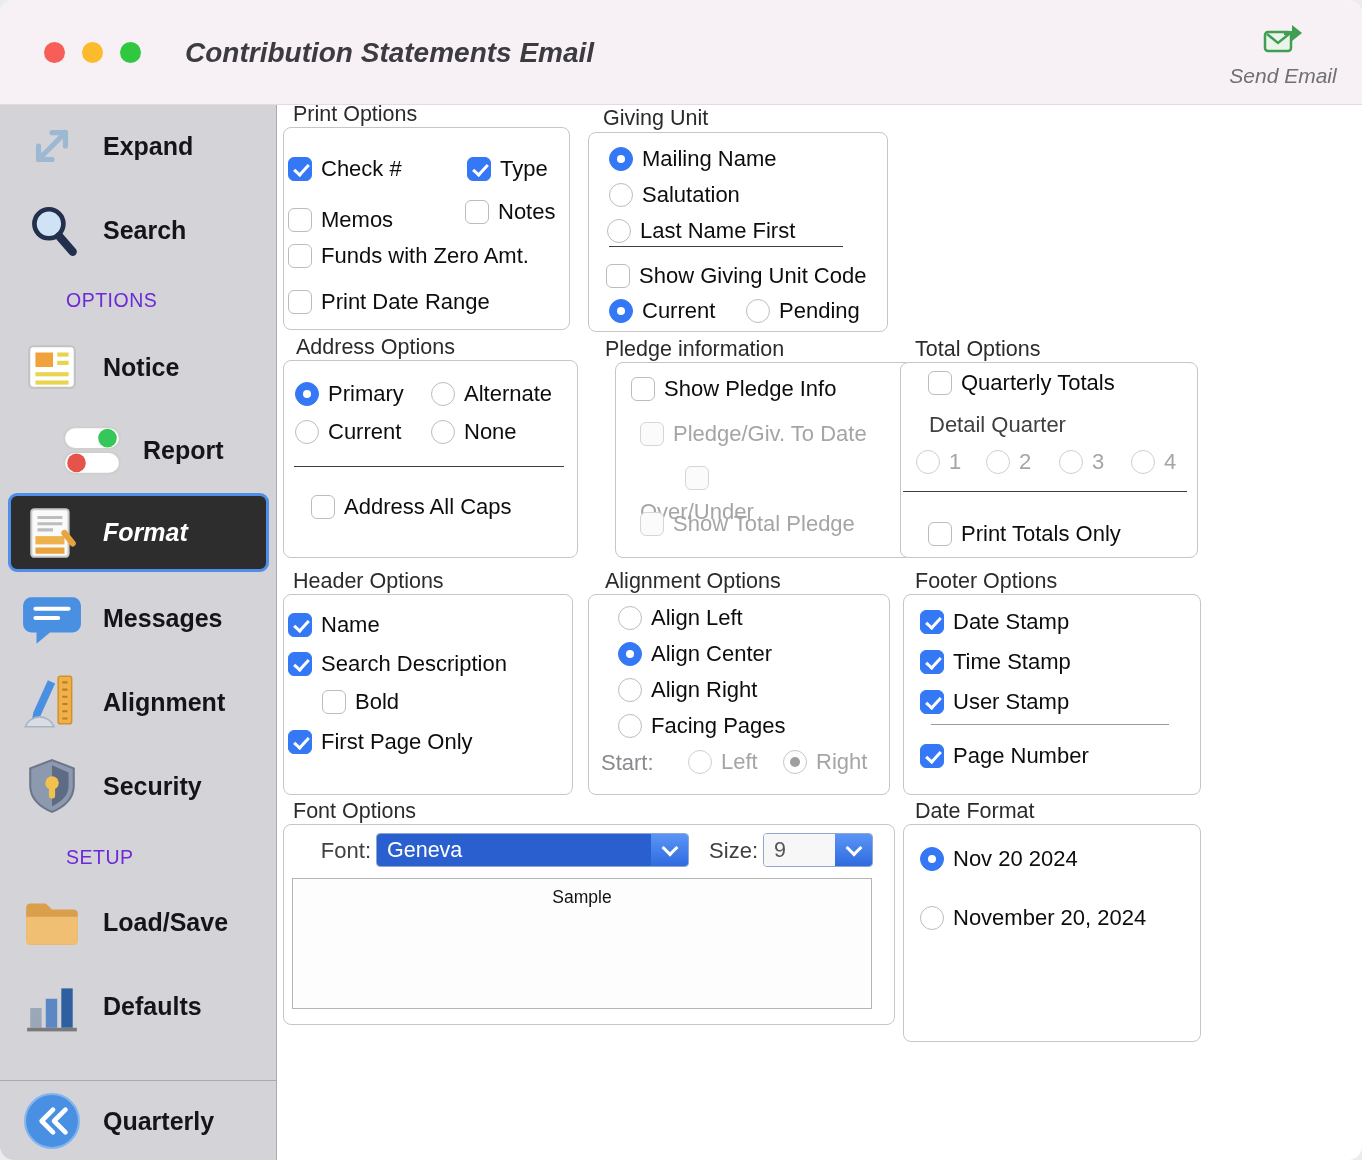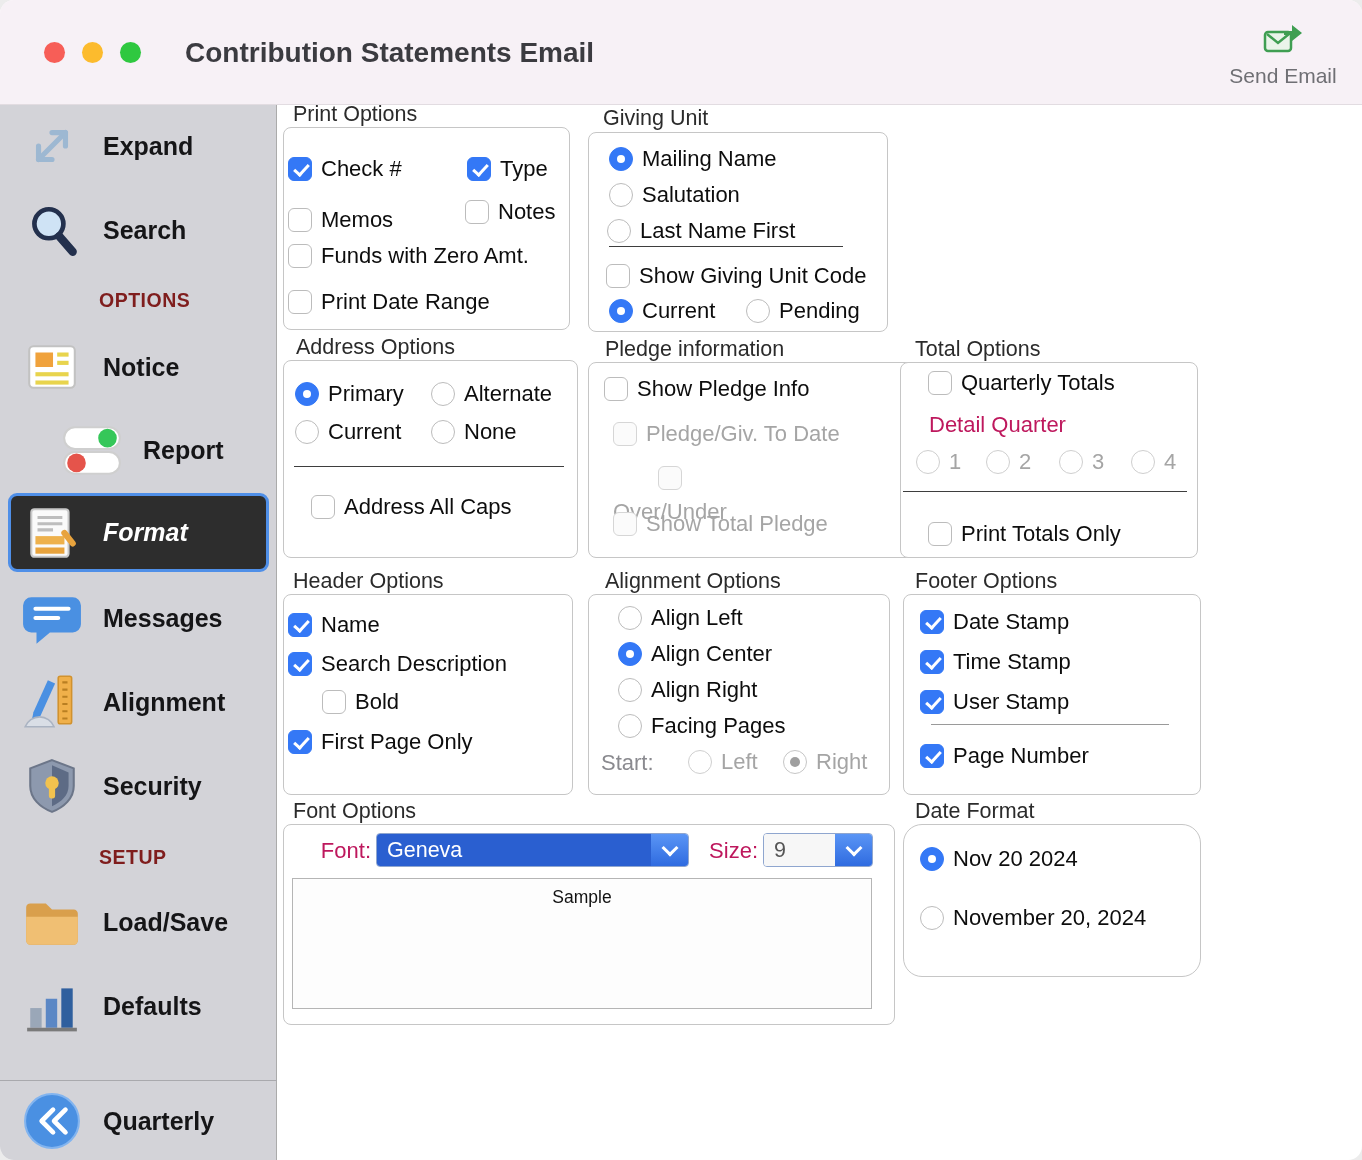--- a/index.html
+++ b/index.html
@@ -3,21 +3,21 @@
 <meta charset="utf-8">
 <style>
   * { margin:0; padding:0; box-sizing:border-box; }
   html,body { width:1362px; height:1160px; }
   body { font-family:"Liberation Sans", sans-serif; background:#ececec; }
   .window { position:relative; width:1362px; height:1160px; background:#ffffff;
             border-radius:14px; overflow:hidden; }
 
   
   .titlebar { position:absolute; left:0; top:0; width:100%; height:105px;
-              background:#f7f1f6; border-bottom:1px solid #e2dce1; }
+              background:#f7f1f6; border-bottom:1px solid #e2dce1;font-style:italic; }
   .traffic { position:absolute; left:44px; top:42px; display:flex; gap:17px; }
   .light { width:21px; height:21px; border-radius:50%; }
   .light.red    { background:#f75e57; }
   .light.yellow { background:#fcbb2d; }
   .light.green  { background:#2fc840; }
   .window-title { position:absolute; left:185px; top:37px; font-size:28px;
                   font-weight:700; color:#3b3b40; }
   .send-email { position:absolute; right:14px; top:22px; width:130px;
                 display:flex; flex-direction:column; align-items:center; gap:4px;
                 cursor:default; }
@@ -29,22 +29,22 @@
   .srow { position:absolute; left:0; width:277px; height:80px;
           display:flex; align-items:center; }
   .srow .side-icon { margin-left:20px; width:64px; height:64px; flex:none;
                      display:flex; align-items:center; justify-content:center; }
   .srow .side-label { margin-left:19px; font-size:25px; font-weight:700;
                       color:#151517; white-space:nowrap; }
   .srow.selected { left:8px; width:261px; height:79px; background:#2d2d2d;
                    border:3px solid #4f8fe8; border-radius:9px;font-style:italic; }
   .srow.selected .side-icon { margin-left:9px; }
   .srow.selected .side-label { color:#ffffff; }
-  .ssection { position:absolute; left:99px; font-size:19.5px; font-weight:700;
-              color:#7f1d1d; letter-spacing:0.5px; }
+  .ssection { position:absolute; left:66px; font-size:19.5px; font-weight:400;
+              color:#6d28d9; letter-spacing:0.5px; }
   .side-divider { position:absolute; left:0; width:277px; border-top:1.5px solid #a9a9ad; }
 
   
   .panel { position:absolute; background:#ffffff; border:1.5px solid #c6c6c6;
            border-radius:8px; }
   .panel-title { position:absolute; font-size:21.5px; color:#2b2b2b; white-space:nowrap; }
 
   
   .ctl { position:absolute; display:flex; align-items:center; gap:9px; cursor:default; }
   .ctl .lbl { font-size:22px; color:#0d0d0d; white-space:nowrap; }
@@ -64,21 +64,21 @@
   .radio.selected::after { content:""; position:absolute; left:7px; top:7px;
            width:8px; height:8px; border-radius:50%; background:#fff; }
   .radio.disabled { border-color:#cfcfcf; }
   .radio.disabled.selected { background:#fff; border-color:#c6c6c6; }
   .radio.disabled.selected::after { background:#9f9f9f; left:6px; top:6px;
            width:10px; height:10px; }
 
   .hline { position:absolute; height:0; border-top:1.5px solid #3e3e3e; }
   .hline.gray { border-top-color:#9a9a9a; }
 
-  .static-text { position:absolute; font-size:22px; color:#be185d; white-space:nowrap; }
+  .static-text { position:absolute; font-size:22px; color:#404040; white-space:nowrap; }
   .static-text.gray { color:#8a8a8f; }
 
   
   .dropdown { position:absolute; display:flex; height:34px; border:1px solid #8fa6cf;
               border-radius:4px; overflow:hidden; background:#fff; cursor:default; }
   .dd-value { flex:1; display:flex; align-items:center; padding:4px 10px;
               font-size:21.5px; color:#333;text-align:center; }
   .dd-value.hl { background:#2a5fd0; color:#fff; }
   .dd-value.plain { background:#f7f7f7; color:#555; }
   .dd-arrow { width:37px; flex:none; background:linear-gradient(#5a95f5,#2f6be0);
@@ -329,21 +329,21 @@
       <span class="lbl">None</span>
     </div>
     <div class="hline" style="left:10px; top:105px; width:270px;"></div>
     <div class="ctl" style="left:27px; top:133px;">
       <span class="cb"></span>
       <span class="lbl">Address All Caps</span>
     </div>
   </div>
 
   <div class="panel-title" style="left:605px; top:337px;">Pledge information</div>
-  <div class="panel" style="left:588px; top:362px; width:352px; height:196px;">
+  <div class="panel" style="left:615px; top:362px; width:352px; height:196px;">
     <div class="ctl" style="left:15px; top:13px;">
       <span class="cb"></span>
       <span class="lbl">Show Pledge Info</span>
     </div>
     <div class="ctl disabled" style="left:24px; top:58px;">
       <span class="cb disabled"></span>
       <span class="lbl">Pledge/Giv. To Date</span>
     </div>
     <div class="ctl disabled" style="left:24px; top:103px;flex-direction:column;">
       <span class="cb disabled"></span>
@@ -466,21 +466,21 @@
     <div class="dropdown" style="left:479px; top:8px; width:110px;">
       <span class="dd-value plain">9</span>
       <span class="dd-arrow"></span>
     </div>
     <div class="sample-box" style="left:8px; top:53px; width:580px; height:131px;">
       <div class="sample-text">Sample</div>
     </div>
   </div>
 
   <div class="panel-title" style="left:915px; top:799px;">Date Format</div>
-  <div class="panel" style="left:903px; top:824px; width:298px; height:153px;border-radius:19px;">
+  <div class="panel" style="left:903px; top:824px; width:298px; height:218px;">
     <div class="ctl" style="left:16px; top:21px;">
       <span class="radio selected"></span>
       <span class="lbl">Nov 20 2024</span>
     </div>
     <div class="ctl" style="left:16px; top:80px;">
       <span class="radio"></span>
       <span class="lbl">November 20, 2024</span>
     </div>
   </div>
 

